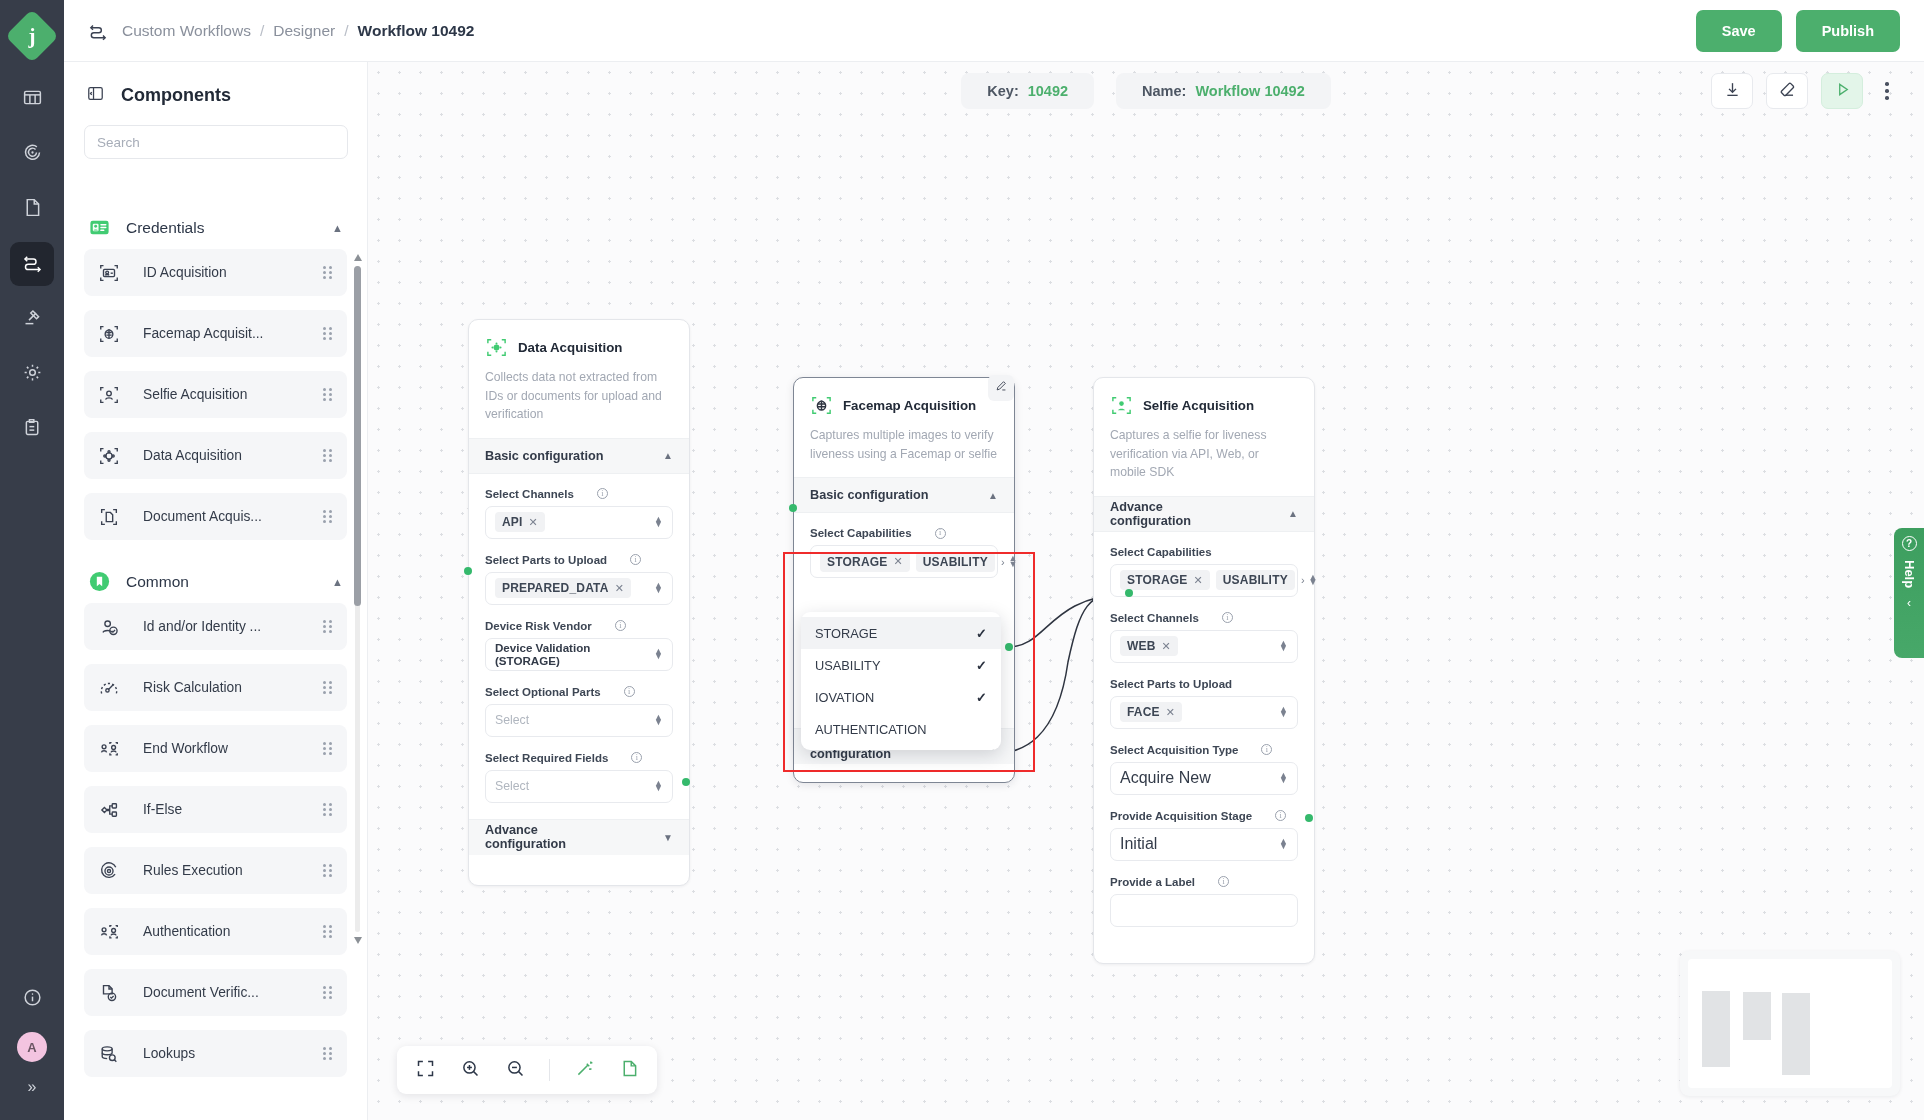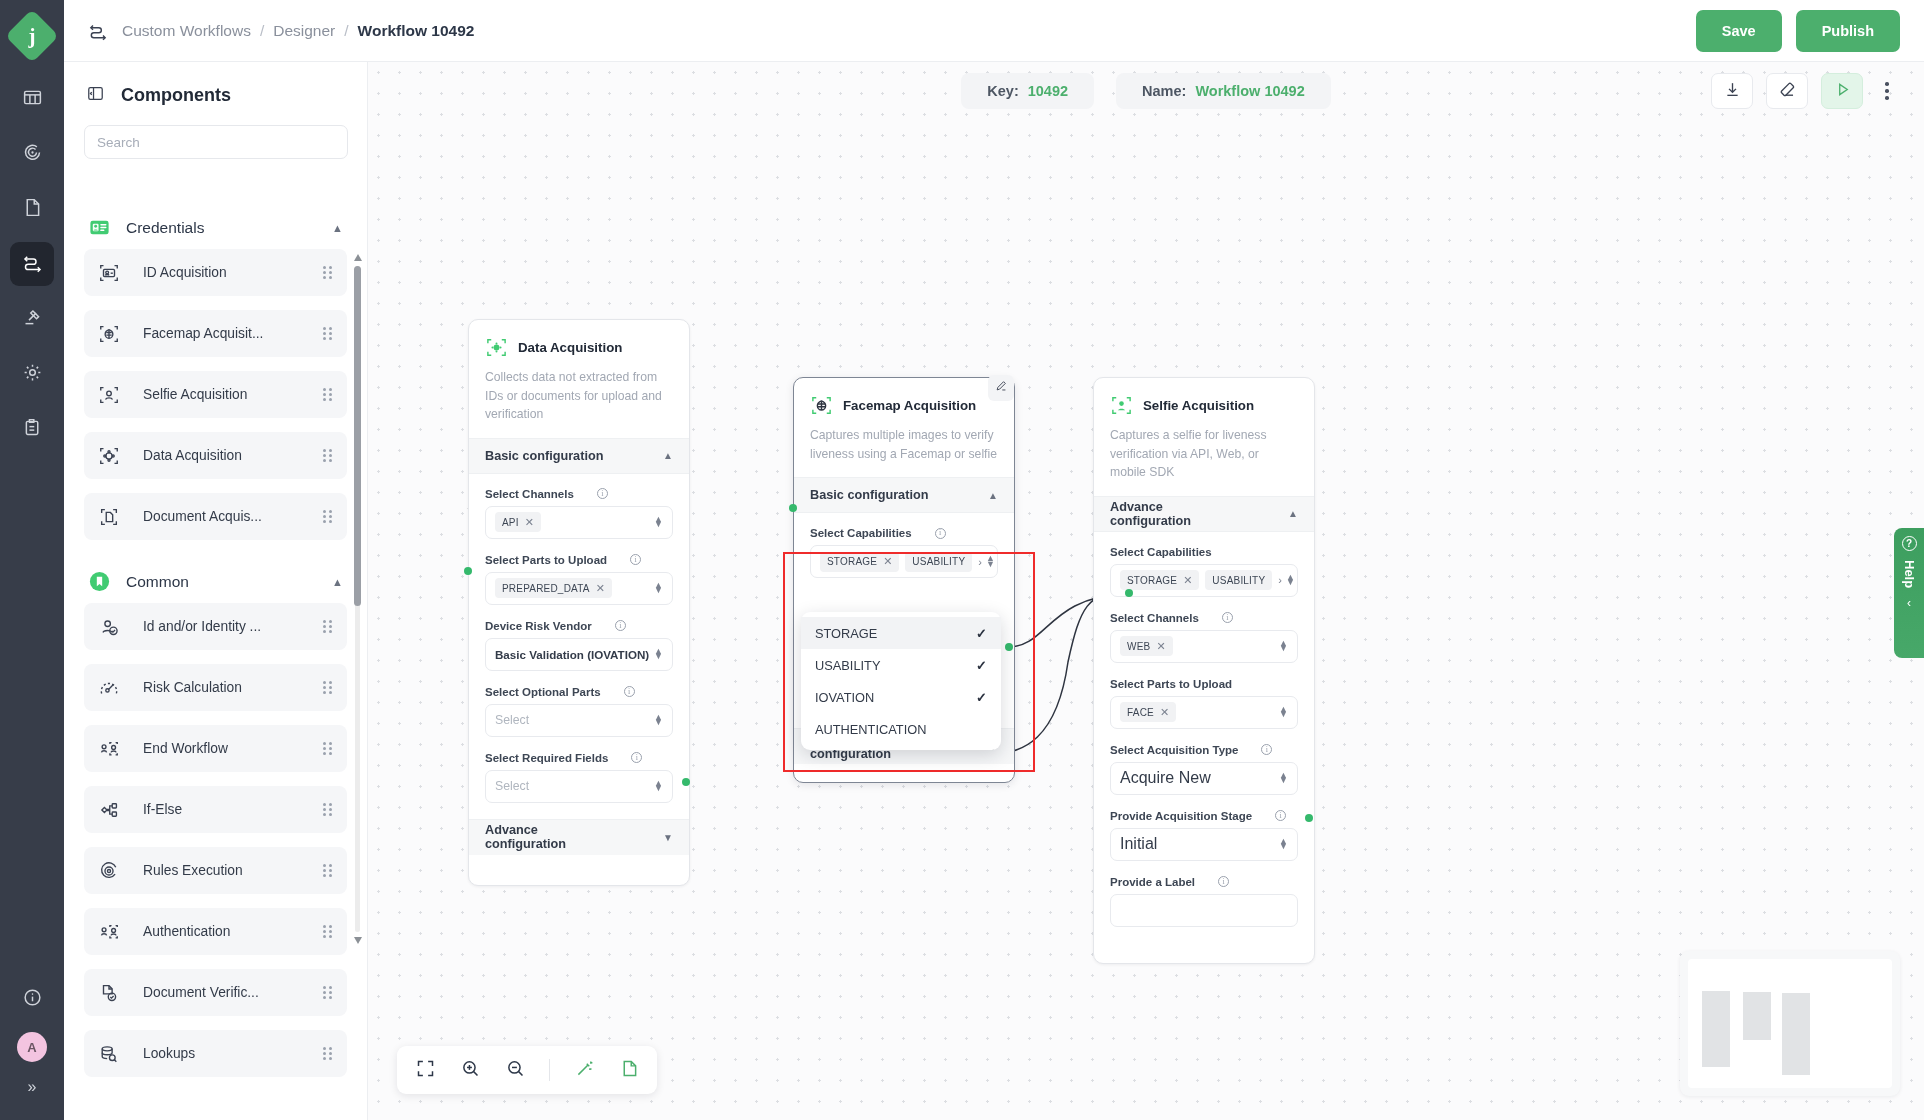--- a/index.html
+++ b/index.html
@@ -181,21 +181,21 @@
   .ctrl {
     border:1px solid #e8eaee; border-radius:7px; min-height:33px;
     display:flex; align-items:center; padding:0 9px; background:#fff;
     cursor:pointer;
   }
   .ctrl .pholder { font-size:12.3px; color:#b0b6bf; }
   .chip {
     background:#f1f2f4; border-radius:4px; height:20px;
     display:inline-flex; align-items:center; gap:6px; padding:0 7px; margin-right:6px;
   }
-  .chip .ct { font-size:10px; font-weight:normal; color:#3d4654; letter-spacing:.2px; }
+  .chip .ct { font-size:12px; font-weight:bold; color:#3d4654; letter-spacing:.2px; }
   .chip .cx { font-size:11px; color:#7b8290; cursor:pointer; }
   .ctrl .stepper { margin-left:auto; display:flex; flex-direction:column; align-items:center; line-height:.62; color:#7b8290; font-size:9px; }
   .ctrl .more { font-size:11px; color:#7b8290; margin-right:4px; }
   .ctrl .val { font-size:11.6px; color:#333b49; font-weight:bold; }
   .ctrl .val2 { font-size:16px; color:#333b49; }
   .ctrl.empty { min-height:33px; }
 
   
   .dropdown {
     position:absolute; background:#fff; border-radius:9px;
@@ -775,21 +775,21 @@
           <span class="stepper">▲<br>▼</span>
         </div>
       </div>
 
       <div class="fld">
         <div class="fld-label">
           <span class="t">Device Risk Vendor</span>
           <span class="info-ico">i</span>
         </div>
         <div class="ctrl">
-          <span class="val">Basic Validation (IOVATION)</span>
+          <span class="val">Device Validation (STORAGE)</span>
           <span class="stepper">▲<br>▼</span>
         </div>
       </div>
 
       <div class="fld">
         <div class="fld-label">
           <span class="t">Select Optional Parts</span>
           <span class="info-ico">i</span>
         </div>
         <div class="ctrl">

